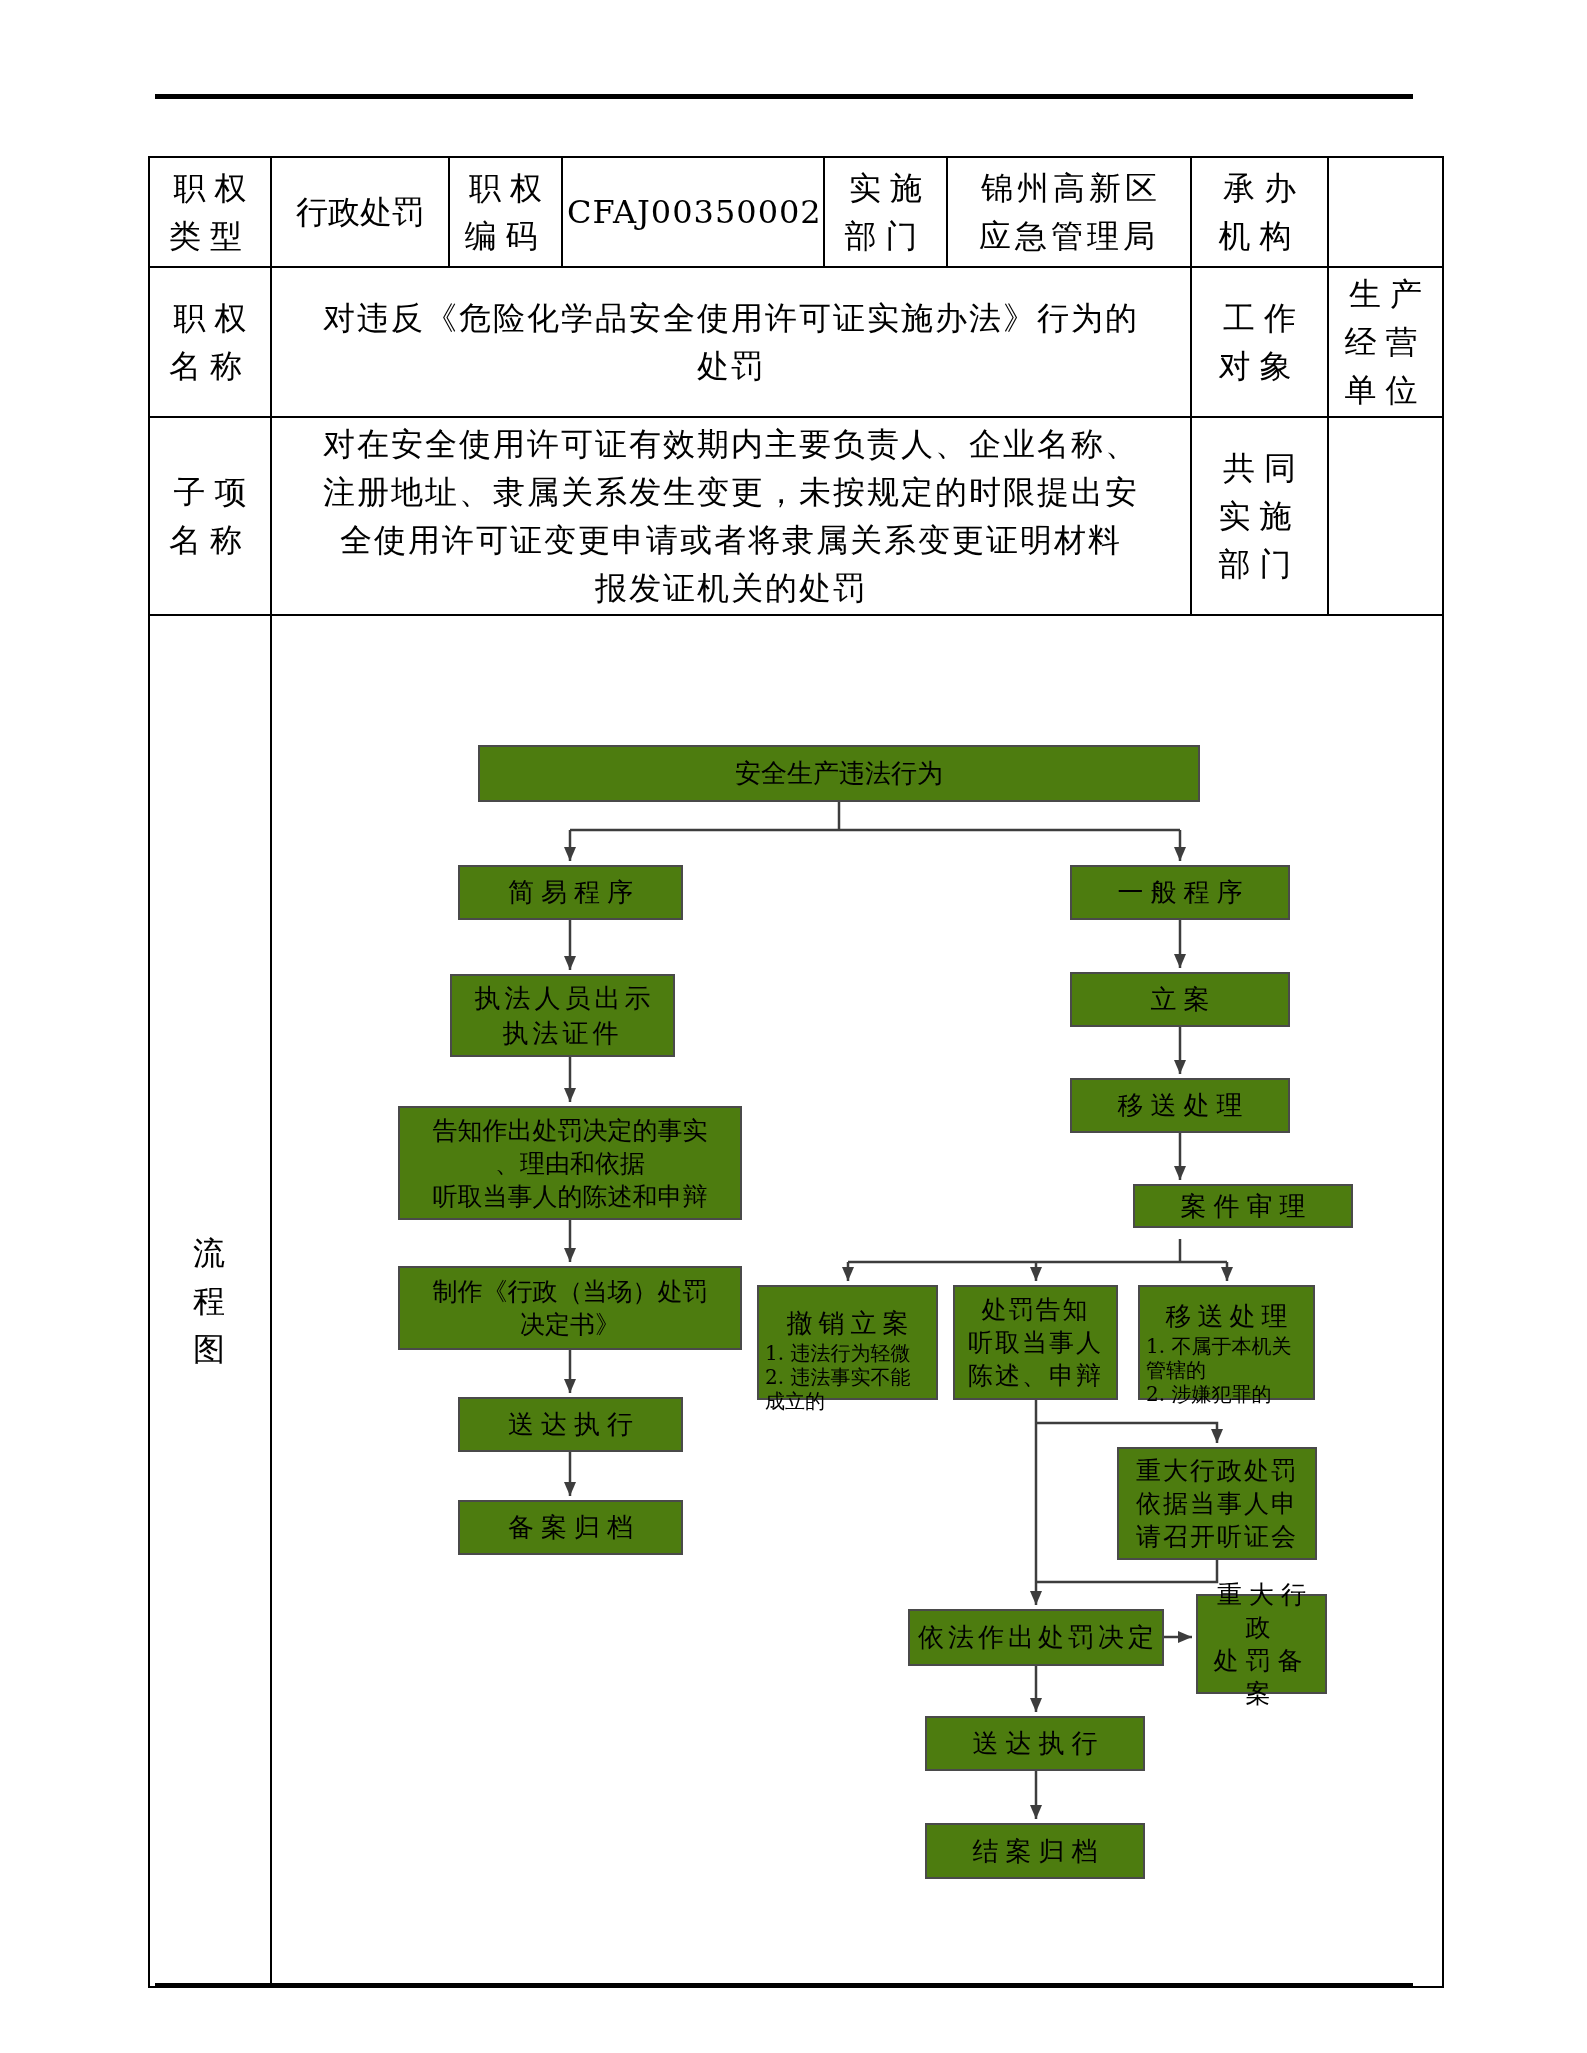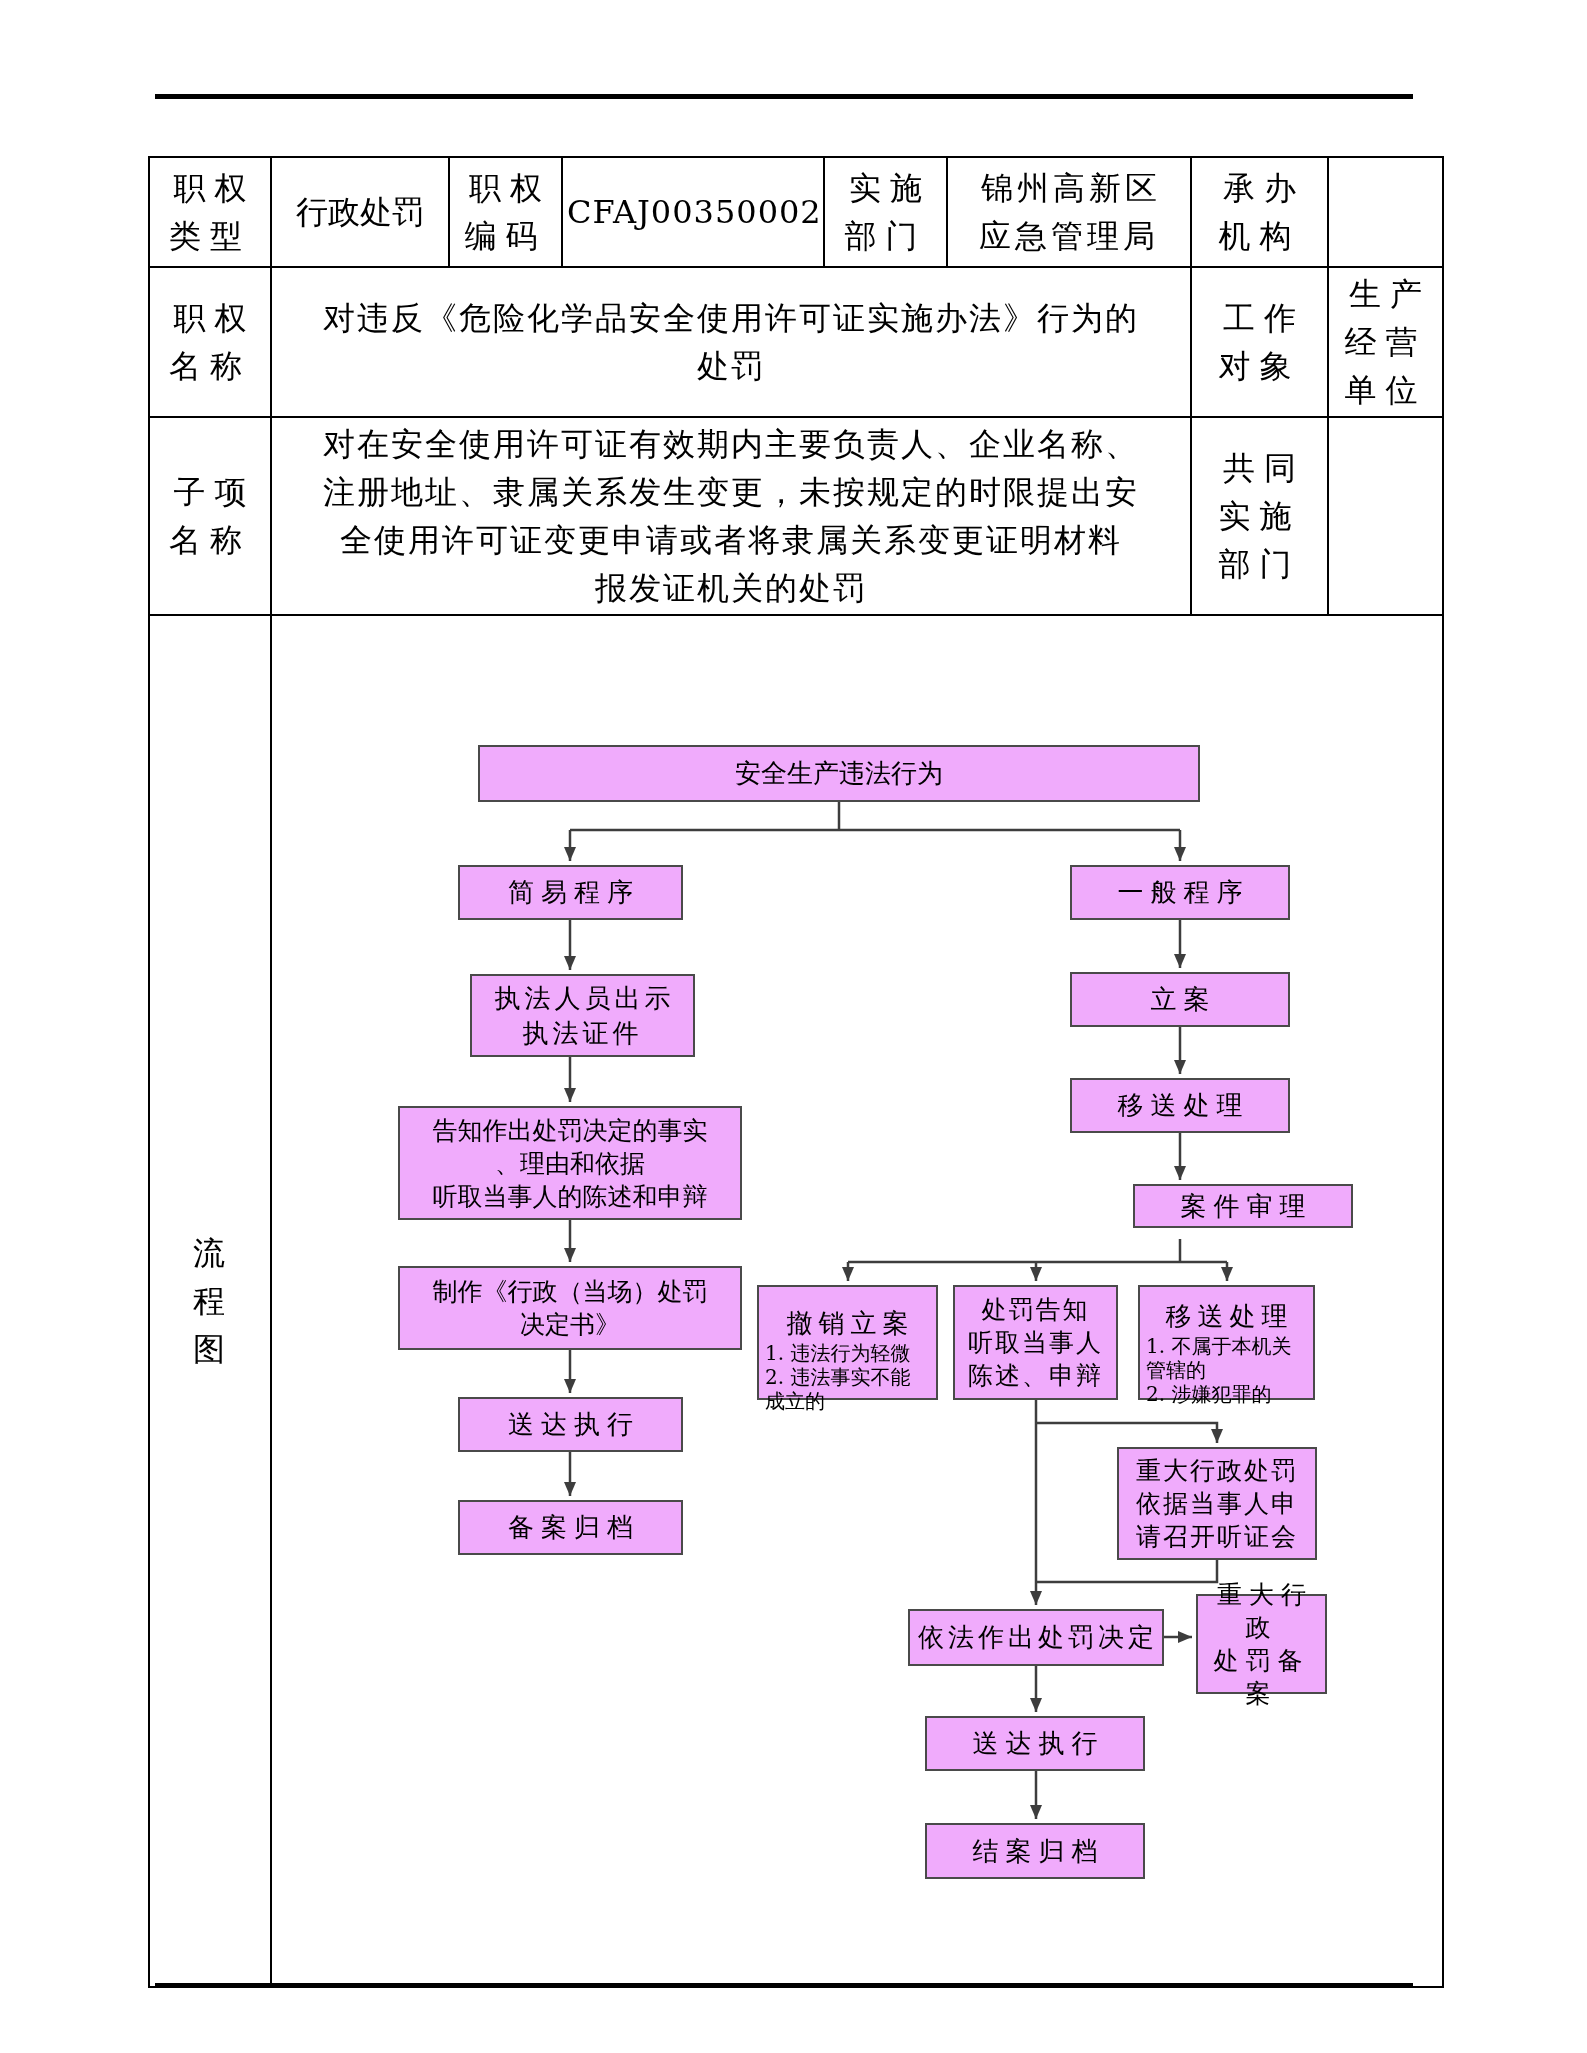--- a/index.html
+++ b/index.html
@@ -39,21 +39,21 @@
   td.flowlabel{font-size:33px;letter-spacing:2px;line-height:1.6;}
 
   .flow{position:absolute;left:0;top:0;width:1587px;height:2053px;}
   .flow-title{
     position:absolute;left:690px;top:645px;width:360px;
     text-align:center;font-size:28px;font-weight:700;letter-spacing:4px;
   }
   .node{
     position:absolute;
     border:2px solid #4a4a4a;
-    background:#f0abfc;
+    background:#4d7c0f;
     display:flex;flex-direction:column;
     align-items:center;justify-content:center;
     font-size:26px;line-height:1.32;
     text-align:center;white-space:pre-line;
     box-sizing:border-box;
   }
   .node .note{
     align-self:stretch;text-align:left;
     font-size:20px;line-height:1.2;
     padding:0 6px;white-space:pre-line;
@@ -163,21 +163,21 @@
         <path d="M1164 1637 L1192 1637" marker-end="url(#arr)"></path>
         <path d="M1036 1666 L1036 1712" marker-end="url(#arr)"></path>
         <path d="M1036 1771 L1036 1819" marker-end="url(#arr)"></path>
       </g>
     </svg>
 
 
     <div class="node" style="left:478px;top:745px;width:722px;height:57px">安全生产违法行为</div>
 
     <div class="node ls6" style="left:458px;top:865px;width:225px;height:55px">简易程序</div>
-    <div class="node ls4" style="left:470px;top:974px;width:225px;height:83px">执法人员出示
+    <div class="node ls4" style="left:450px;top:974px;width:225px;height:83px">执法人员出示
 执法证件</div>
     <div class="node" style="left:398px;top:1106px;width:344px;height:114px;font-size:25px">告知作出处罚决定的事实
 、理由和依据
 听取当事人的陈述和申辩</div>
     <div class="node" style="left:398px;top:1266px;width:344px;height:84px;font-size:25px">制作《行政（当场）处罚
 决定书》</div>
     <div class="node ls6" style="left:458px;top:1397px;width:225px;height:55px">送达执行</div>
     <div class="node ls6" style="left:458px;top:1500px;width:225px;height:55px">备案归档</div>
 
     <div class="node ls6" style="left:1070px;top:865px;width:220px;height:55px">一般程序</div>

